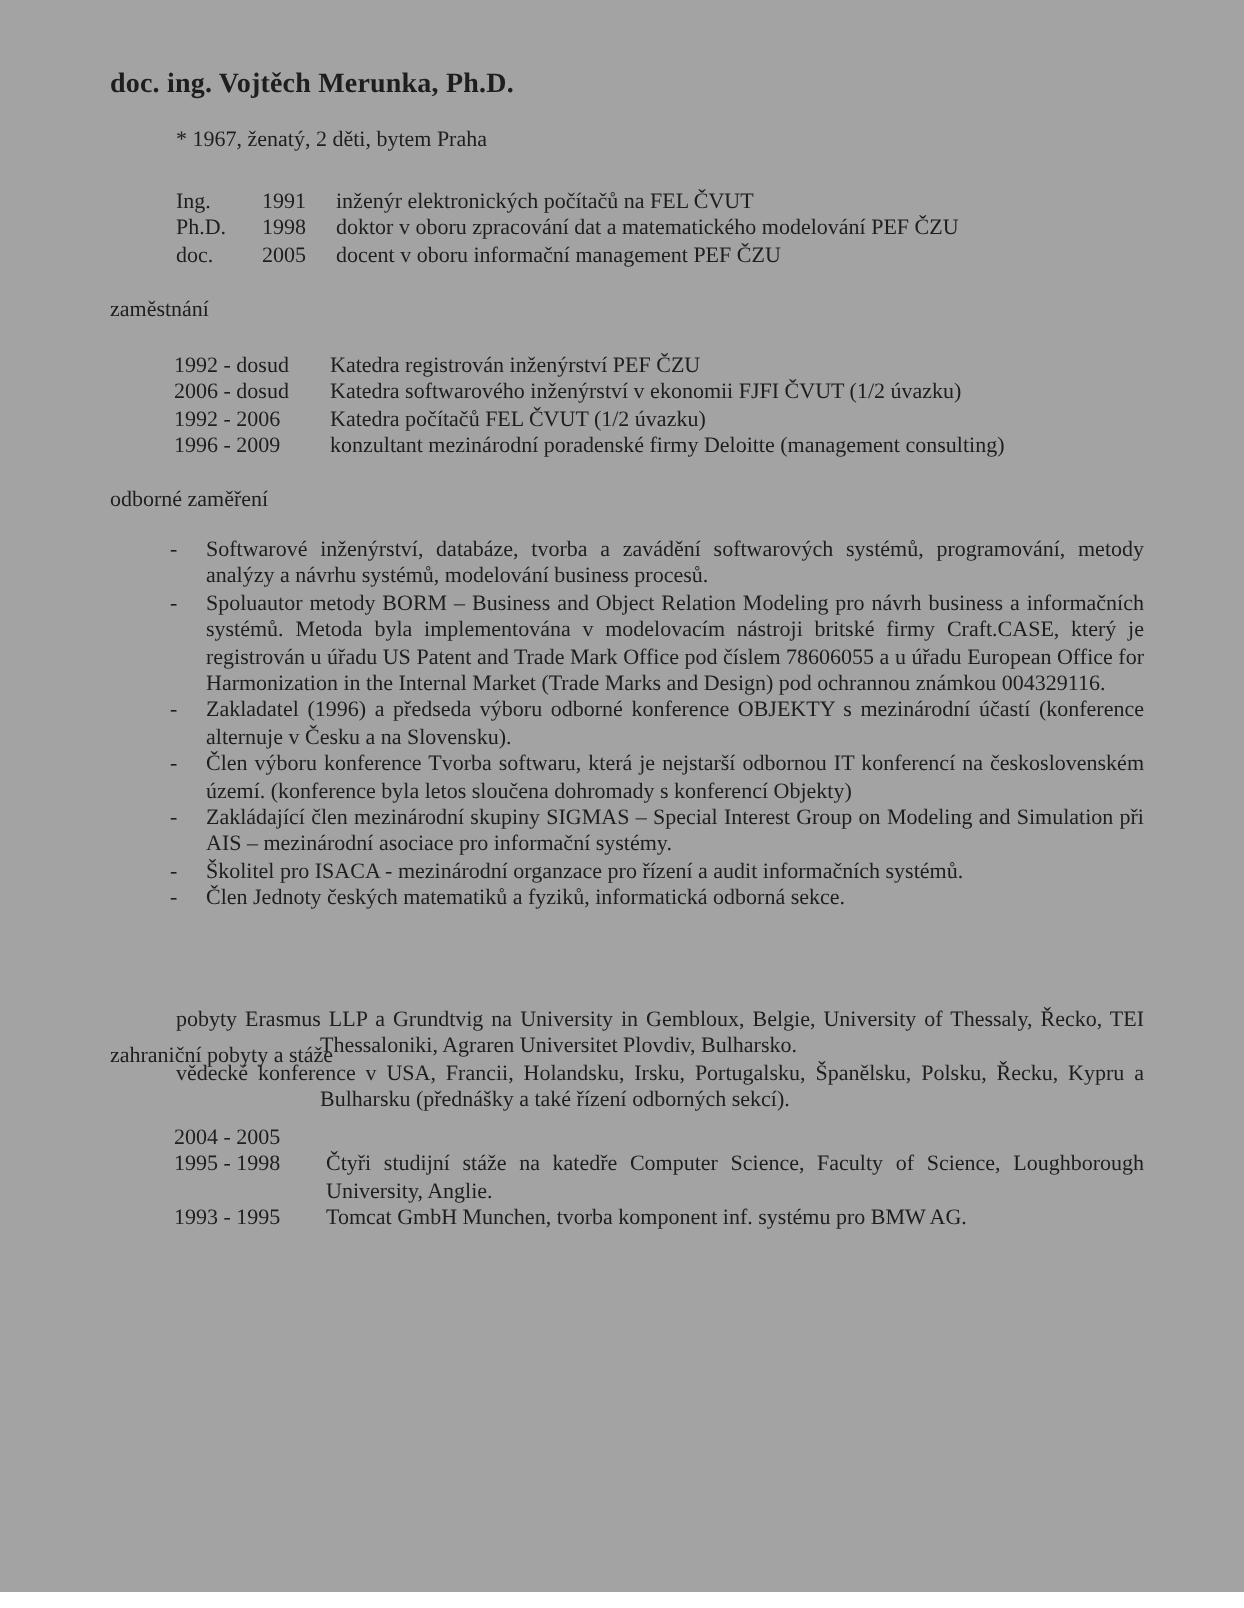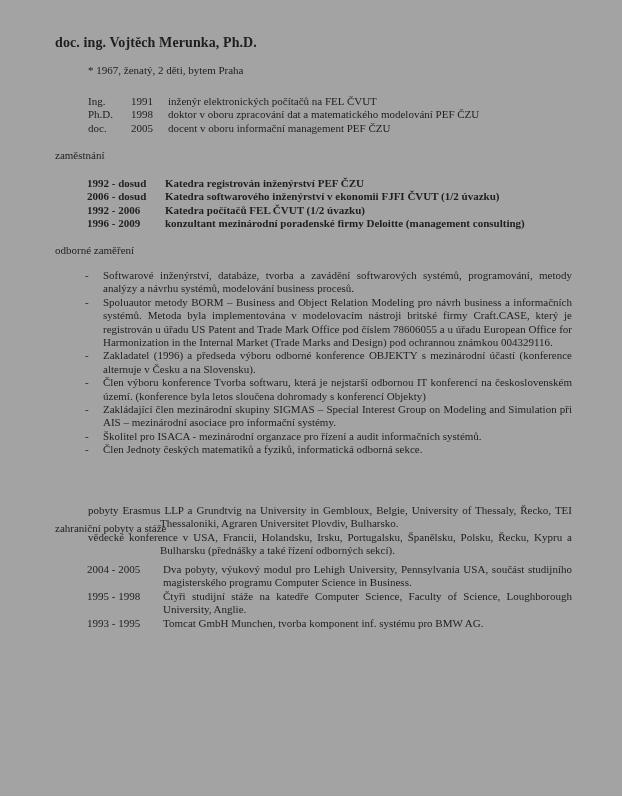--- a/index.html
+++ b/index.html
@@ -41,21 +41,20 @@
   .section-heading { position: absolute; left: 55px; }
   .heading-employment { top: 149px; }
   .heading-focus      { top: 244px; }
   .heading-abroad     { top: 482px; margin-top: 40px; }
 
   .employment {
     position: absolute;
     left: 87px;
     top: 177px;
     width: 485px;
-    font-weight: bold;
   }
   .emp-row { display: flex; }
   .emp-period { width: 78px; flex: none; }
   .emp-desc { flex: 1; }
 
   .focus-list {
     position: absolute;
     left: 85px;
     top: 269px;
     width: 487px;
@@ -169,21 +168,20 @@
   <div class="section-heading heading-abroad">zahraniční pobyty a stáže</div>
 
   <div class="abroad-intro">
     <div class="stay-par">pobyty Erasmus LLP a Grundtvig na University in Gembloux, Belgie, University of Thessaly, Řecko, TEI Thessaloniki, Agraren Universitet Plovdiv, Bulharsko.</div>
     <div class="stay-par">vědecké konference v USA, Francii, Holandsku, Irsku, Portugalsku, Španělsku, Polsku, Řecku, Kypru a Bulharsku (přednášky a také řízení odborných sekcí).</div>
   </div>
 
   <div class="abroad-rows">
     <div class="abroad-row">
       <span class="abroad-period">2004 -  2005</span>
-      <span class="abroad-desc">Dva pobyty, výukový modul pro Lehigh University, Pennsylvania USA, součást studijního magisterského programu Computer Science in Business.</span>
     </div>
     <div class="abroad-row">
       <span class="abroad-period">1995 -  1998</span>
       <span class="abroad-desc">Čtyři studijní stáže na katedře Computer Science, Faculty of Science, Loughborough University, Anglie.</span>
     </div>
     <div class="abroad-row">
       <span class="abroad-period">1993 -  1995</span>
       <span class="abroad-desc">Tomcat GmbH Munchen, tvorba komponent  inf. systému pro BMW AG.</span>
     </div>
   </div>

